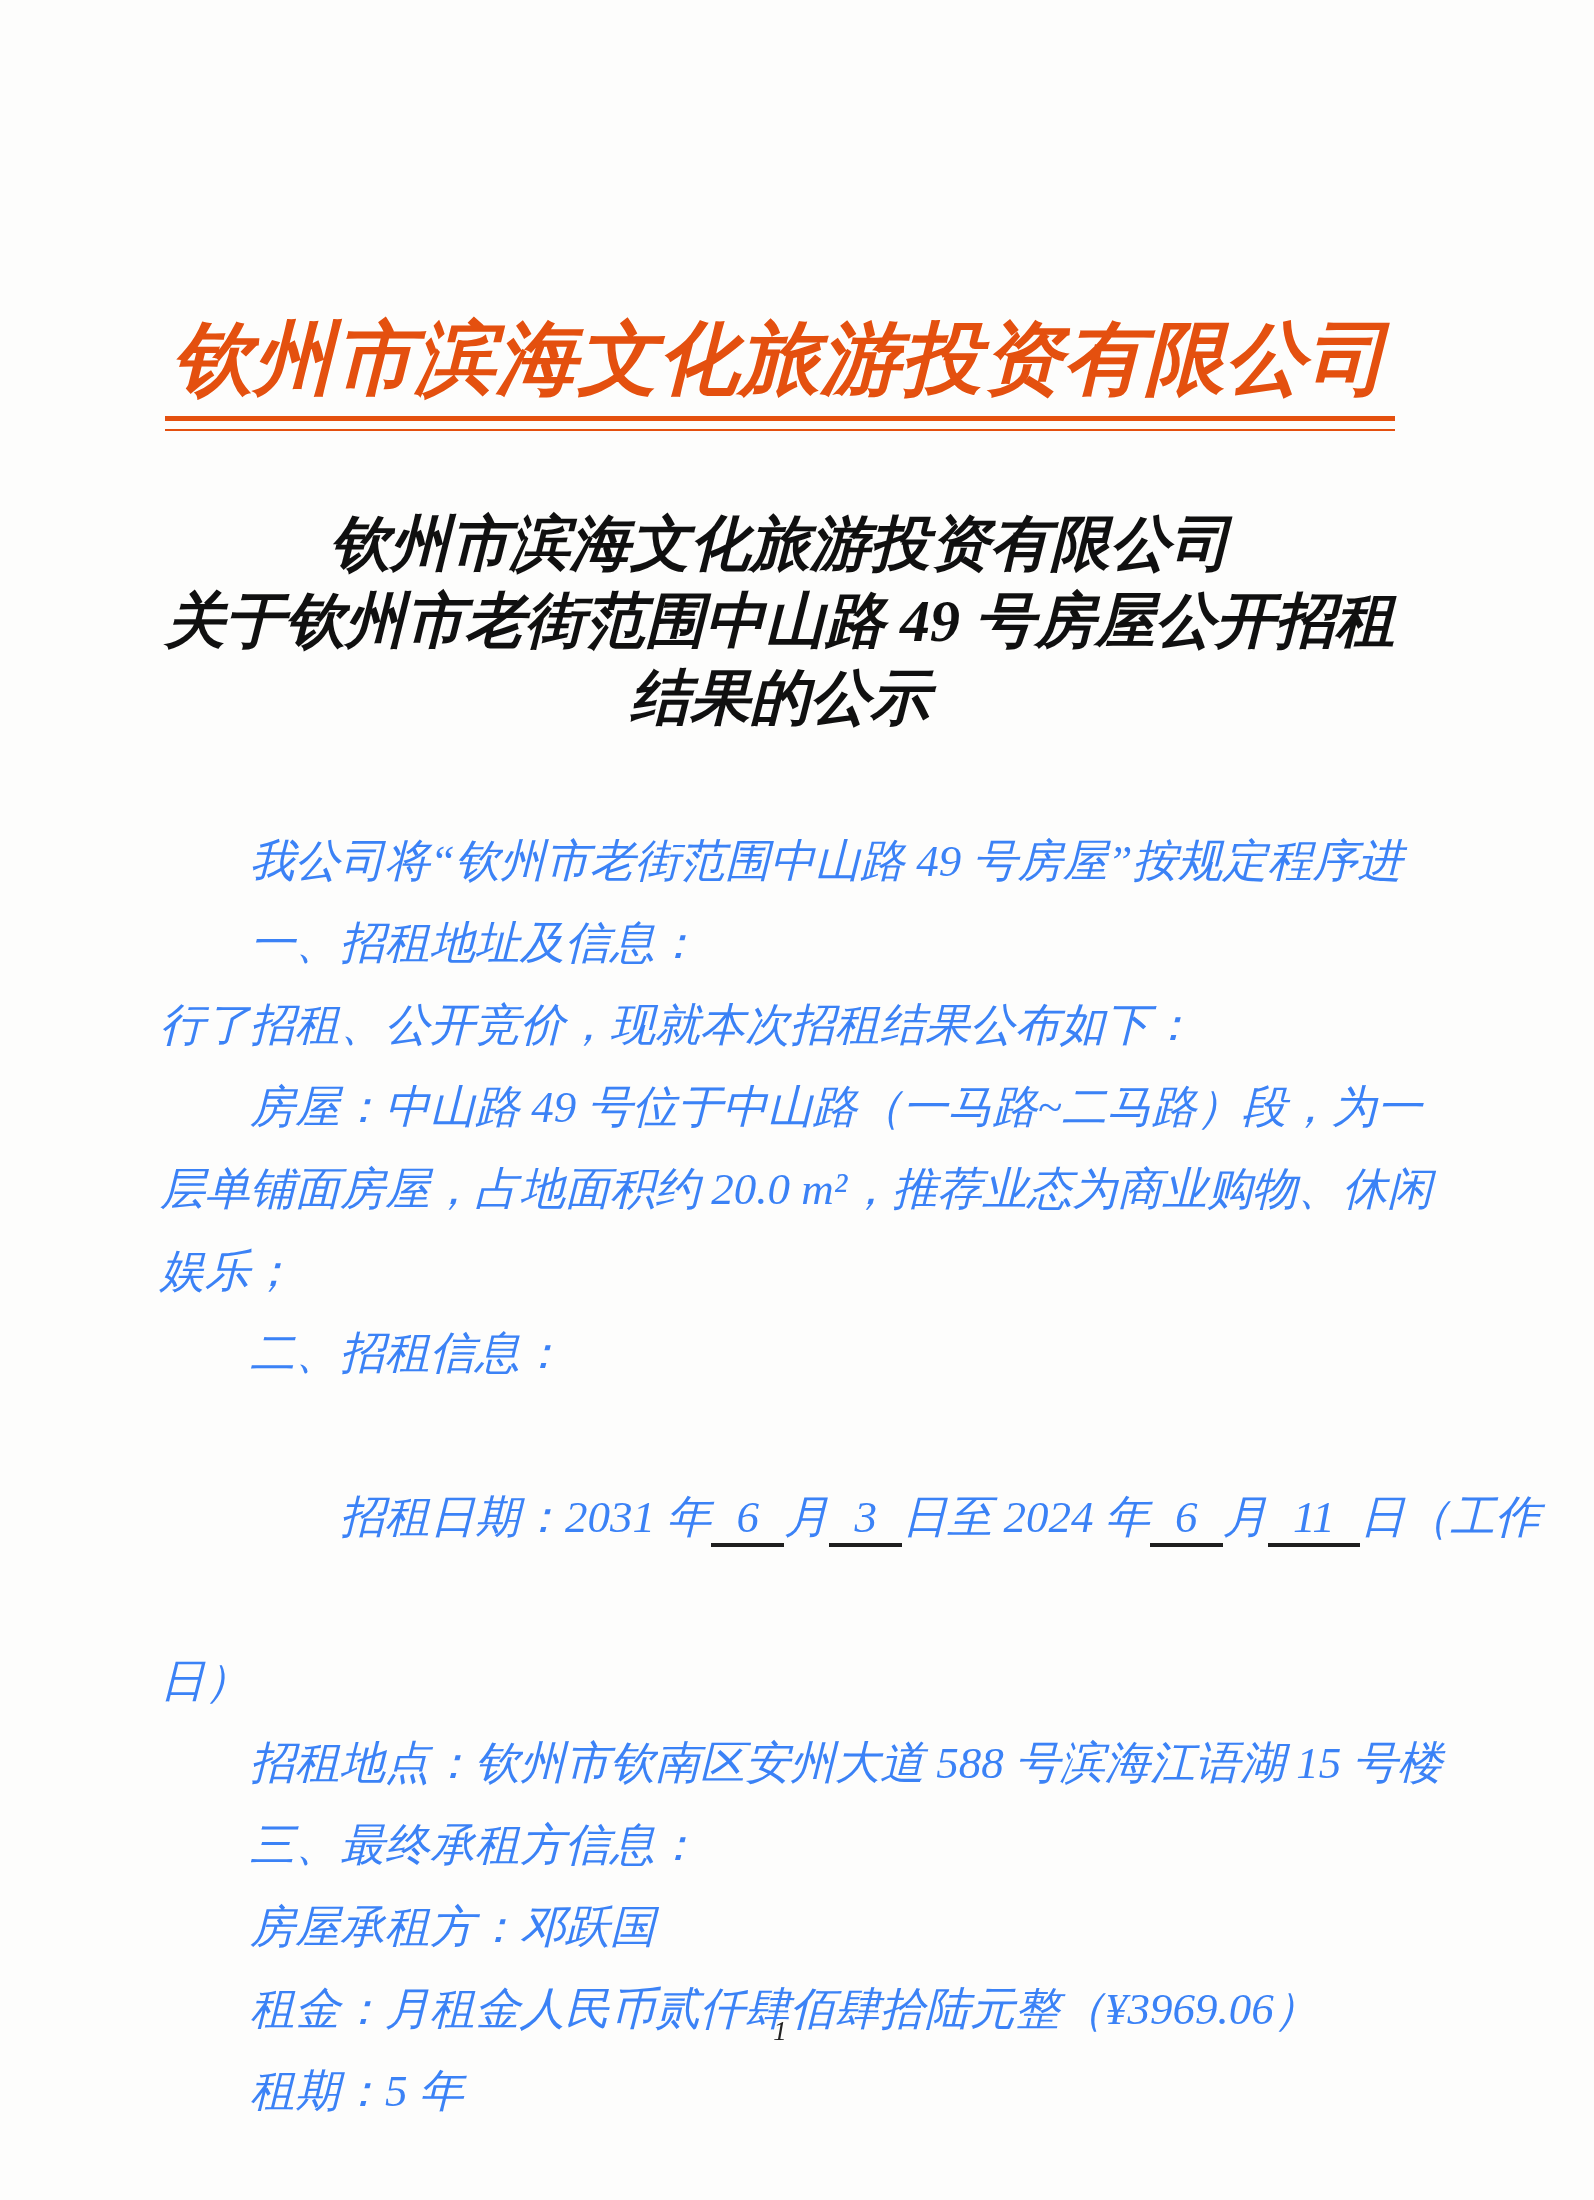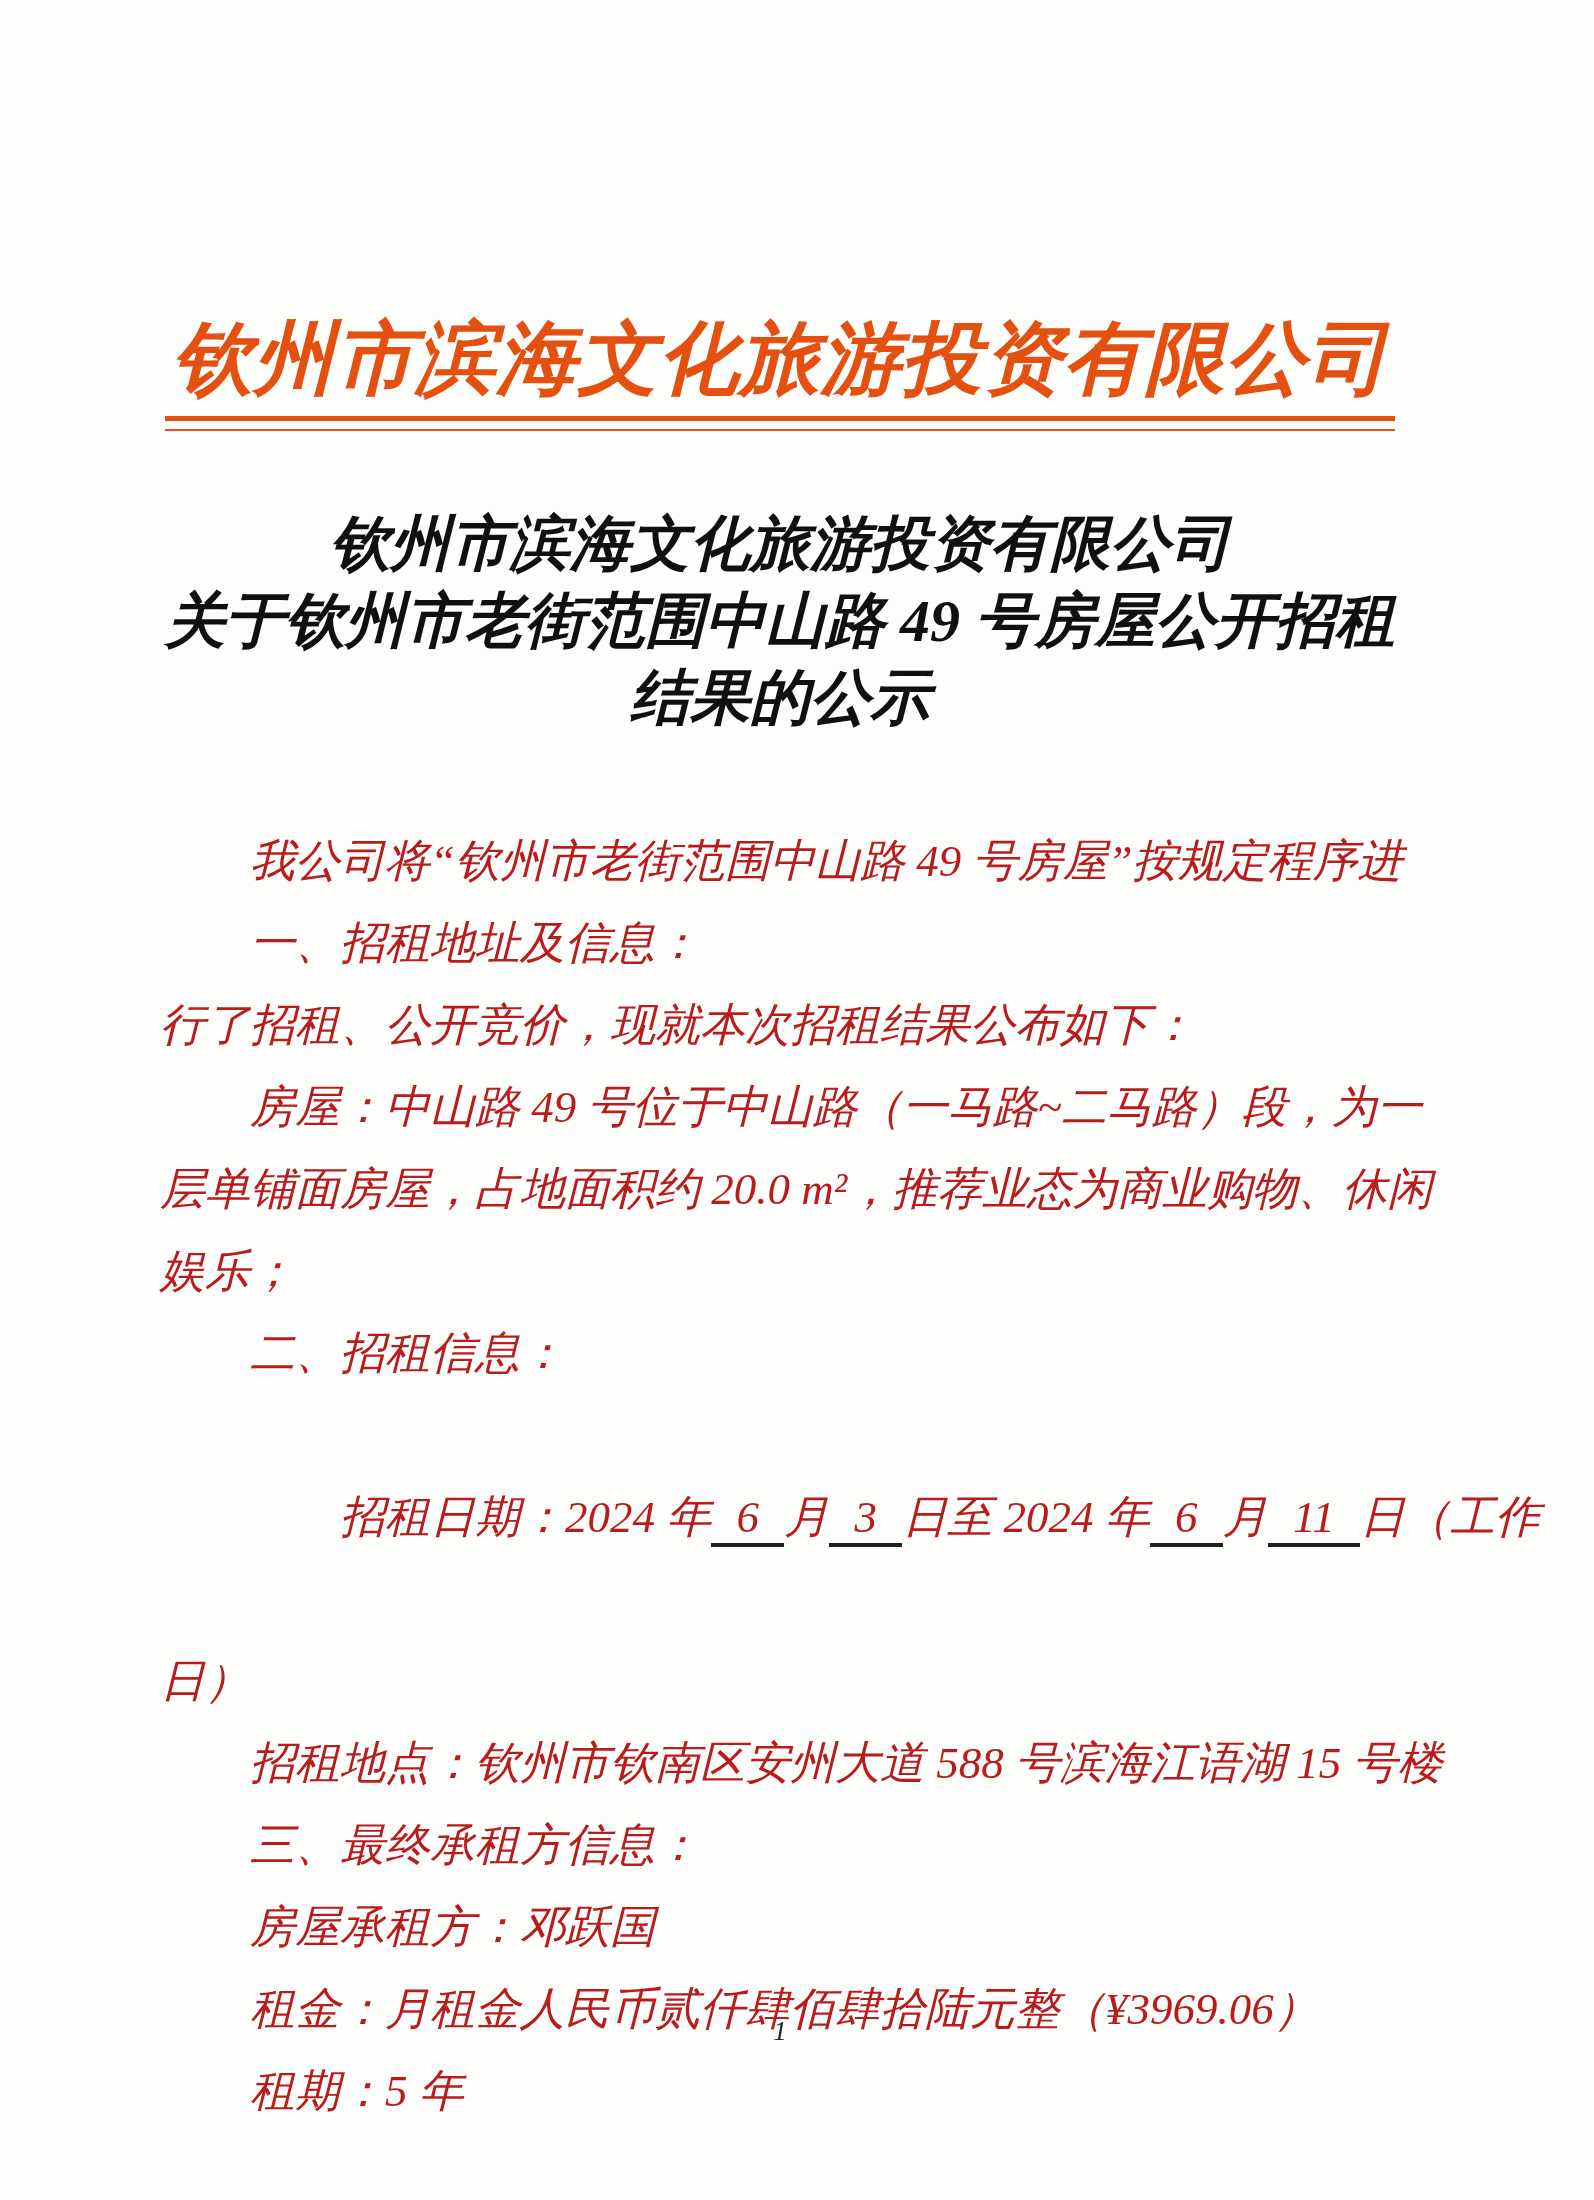--- a/index.html
+++ b/index.html
@@ -49,21 +49,21 @@
     font-size: 60px;
     line-height: 77px;
     color: #101010;
   }
   .body-text {
     position: absolute;
     top: 820px; left: 160px;
     width: 1310px;
     font-size: 45px;
     line-height: 82px;
-    color: #b91c1c;
+    color: #3b82f6;
   }
   .line { white-space: pre; }
   .indent { padding-left: 90px; }
   .uline {
     display: inline-block;
     white-space: pre;
     padding: 0 14px;
     border-bottom: 4px solid #1f1f1f;
     line-height: 1.1;
   }
@@ -99,21 +99,21 @@
 
       <div class="line">行了招租、公开竞价，现就本次招租结果公布如下：</div>
 
       <div class="line indent">房屋：中山路 49 号位于中山路（一马路~二马路）段，为一</div>
       <div class="line">层单铺面房屋，占地面积约 20.0 m²，推荐业态为商业购物、休闲</div>
       <div class="line">娱乐；</div>
 
       <div class="line indent">二、招租信息：</div>
 
       <div class="line indent">
-        <span>招租日期：2024 年</span><span class="uline"> 6 </span><span>月</span><span class="uline"> 3 </span><span>日至 2024 年</span><span class="uline"> 6 </span><span>月</span><span class="uline"> 11 </span><span>日（工作</span>
+        <span>招租日期：2031 年</span><span class="uline"> 6 </span><span>月</span><span class="uline"> 3 </span><span>日至 2024 年</span><span class="uline"> 6 </span><span>月</span><span class="uline"> 11 </span><span>日（工作</span>
       </div>
       <div class="line">日）</div>
 
       <div class="line indent">招租地点：钦州市钦南区安州大道 588 号滨海江语湖 15 号楼</div>
 
       <div class="line indent">三、最终承租方信息：</div>
 
       <div class="line indent">房屋承租方：邓跃国</div>
       <div class="line indent">租金：月租金人民币贰仟肆佰肆拾陆元整（¥3969.06）</div>
       <div class="line indent">租期：5 年</div>

